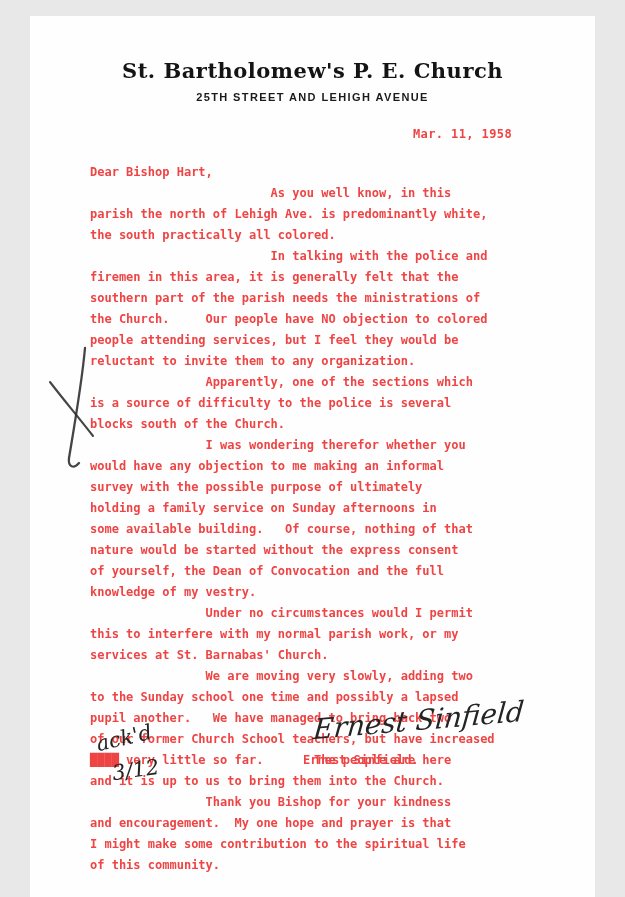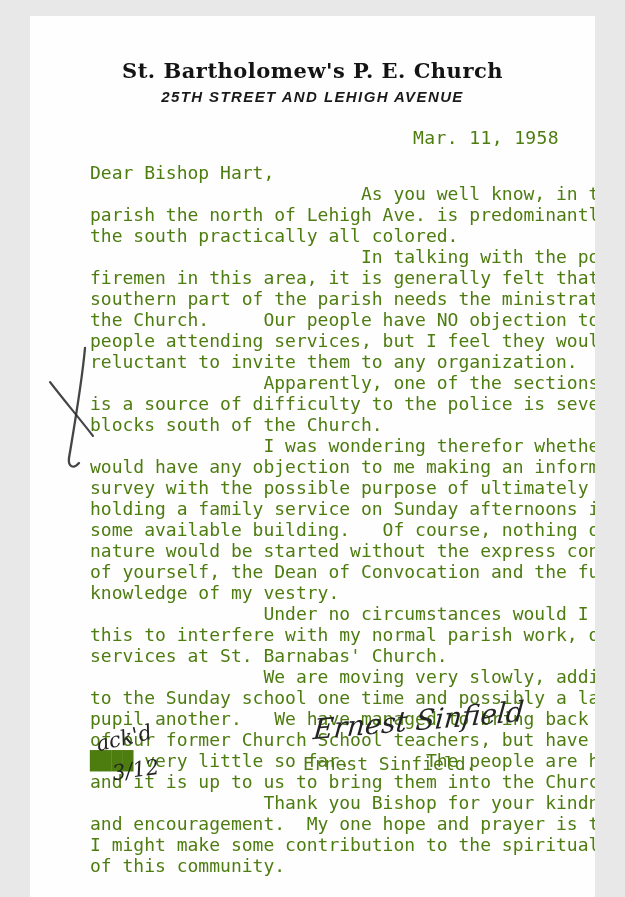--- a/index.html
+++ b/index.html
@@ -20,33 +20,32 @@
     font-family:"DejaVu Serif",serif;
     font-weight:bold;
     font-size:21px;
     letter-spacing:.5px;
     color:#141414;
     margin:0 0 7px 0;
   }
   .address-line{
     font-family:"Liberation Sans",sans-serif;
     font-weight:bold;
-    font-size:15px;
+    font-size:11px;
     letter-spacing:1.4px;
     color:#1a1a1a;
     line-height:14px;
     margin:0;
-    font-style:italic;
   }
   
   .typed{
     font-family:"DejaVu Sans Mono",monospace;
-    font-weight:normal;
-    font-size:18px;
-    color:#4d7c0f;
+    font-weight:bold;
+    font-size:12px;
+    color:#ef4444;
   }
   .date-line{
     position:absolute;left:383px;top:111px;
     letter-spacing:.4px;
   }
   .letter-body{
     position:absolute;left:60px;top:146px;
     margin:0;
     white-space:pre;
     line-height:21px;

